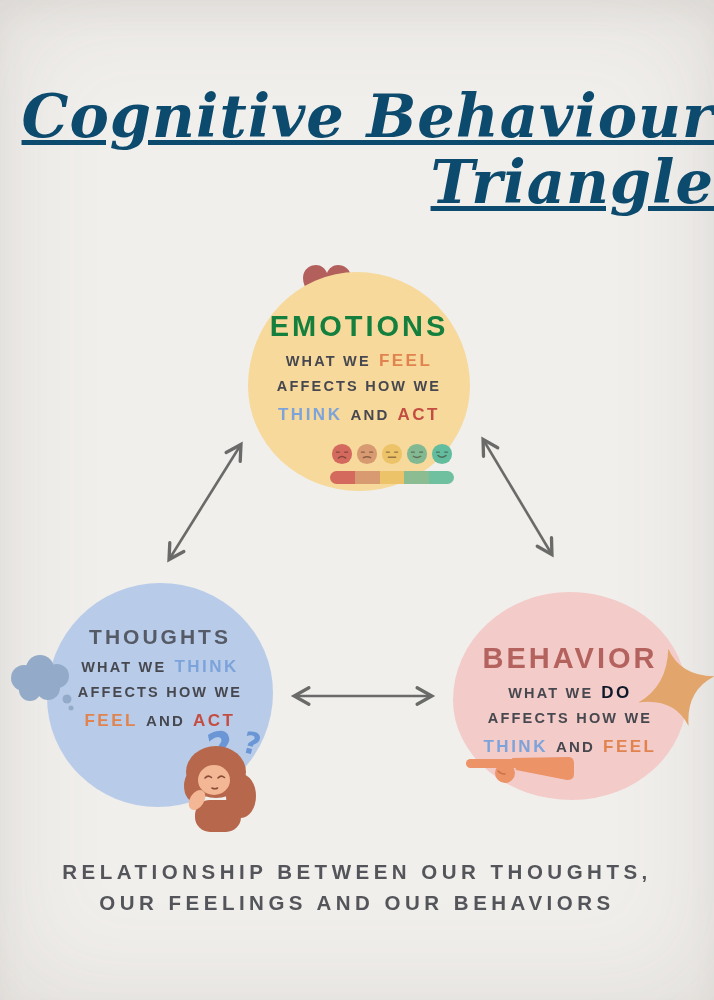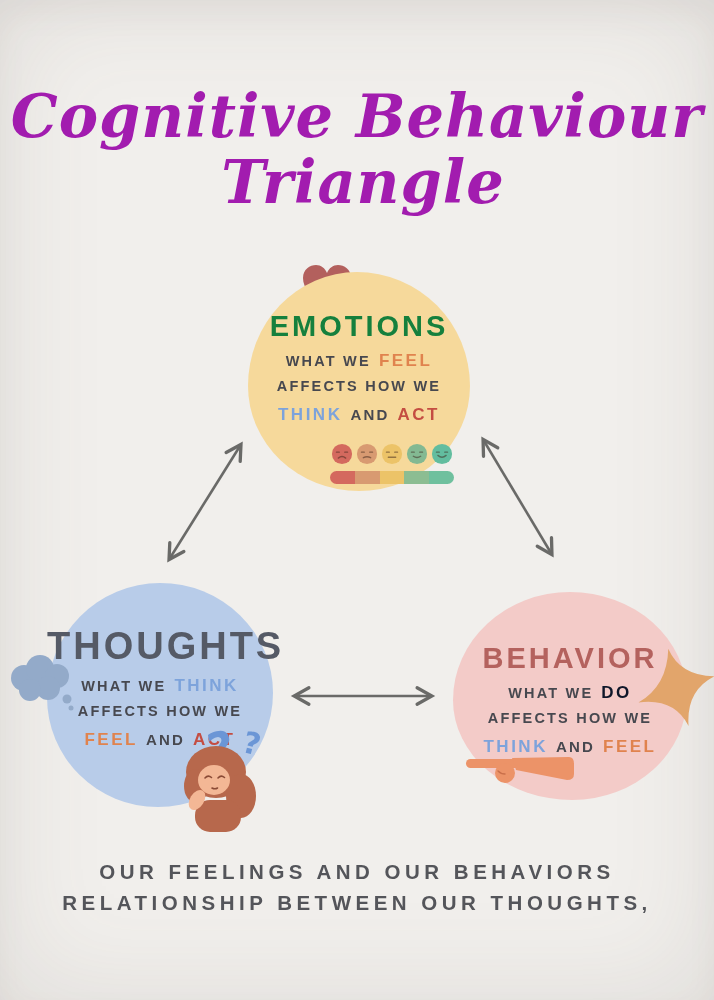--- a/index.html
+++ b/index.html
@@ -5,39 +5,39 @@
   html,body{margin:0;padding:0;background:#e8e6e3;}
   .poster{
     position:relative; width:714px; height:1000px; overflow:hidden;
     background:#f1efec;
     font-family:"Liberation Sans", sans-serif;
     box-shadow: inset 0 0 110px rgba(95,88,80,.12), inset 0 14px 30px rgba(95,88,80,.06);
   }
   
   .title{
     position:absolute; top:84px; left:0; width:100%;
-    text-align:center; color:#a21caf;
+    text-align:right; color:#0c4a6e;
     font-family:"DejaVu Serif", serif; font-style:italic; font-weight:600;
-    line-height:1.12; letter-spacing:1px;
+    line-height:1.12; letter-spacing:1px;text-decoration:underline;
   }
   .title .l1{font-size:59px; display:block;}
   .title .l2{font-size:59px; display:block;padding-left:12px;}
   
   .node{position:absolute; text-align:center;}
   .node .disc{position:absolute; inset:0;}
   .emotions{left:248px; top:272px; width:222px; height:219px;}
   .emotions .disc{border-radius:49% 51% 50% 50% / 52% 52% 48% 48%;}
   .thoughts{left:47px; top:583px; width:226px; height:224px;}
   .thoughts .disc{border-radius:50% 50% 51% 49% / 51% 49% 51% 49%;}
   .behavior{left:453px; top:592px; width:234px; height:208px;}
   .behavior .disc{border-radius:50% 50% 49% 51% / 52% 50% 50% 48%;}
   .node .content{position:relative; padding-top:38px;}
   .heading{font-weight:bold; letter-spacing:3px;}
   .emotions .heading{margin-top:0px; font-size:29px; color:#15803d;}
-  .thoughts .heading{margin-top:4px; font-size:38px; color:#555a66;}
+  .thoughts .heading{margin-top:4px; font-size:21px; color:#555a66;}
   .behavior .heading{margin-top:12px; font-size:29px; color:#b4625e; }
   .bodylines{margin-top:8px; font-size:14.5px; font-weight:bold; color:#47484f; letter-spacing:2.2px;}
   .bodylines .row{display:flex; justify-content:center; align-items:baseline; gap:8px; height:27px;}
   .hl{font-size:17px; letter-spacing:2.5px;}
   .hl-orange{color:#e0834e;}
   .hl-blue{color:#7da3db;}
   .hl-red{color:#c44d42;text-align:center;}
   .hl-rose{color:#0f172a;}
   .small-and{font-size:15px;}
   
@@ -230,17 +230,17 @@
   <svg class="abs" style="left:460px; top:752px;" width="115" height="34" viewBox="0 0 115 34">
     <g fill="#ec9368">
       <rect x="6" y="7" width="56" height="9" rx="4.5"></rect>
       <path d="M52,6 L109,5 Q114,5 114,12 L114,22 Q114,28 107,28 L56,18 Z"></path>
       <circle cx="45" cy="21" r="10"></circle>
     </g>
     <path d="M38,19 q3,3 7,3" stroke="#c96f4a" stroke-width="1.4" fill="none" stroke-linecap="round"></path>
   </svg>
 
   <div class="caption">
+    <div>RELATIONSHIP BETWEEN OUR THOUGHTS,</div>
     <div>OUR FEELINGS AND OUR BEHAVIORS</div>
-    <div>RELATIONSHIP BETWEEN OUR THOUGHTS,</div>
   </div>
 
 </div>
 
 </body></html>

